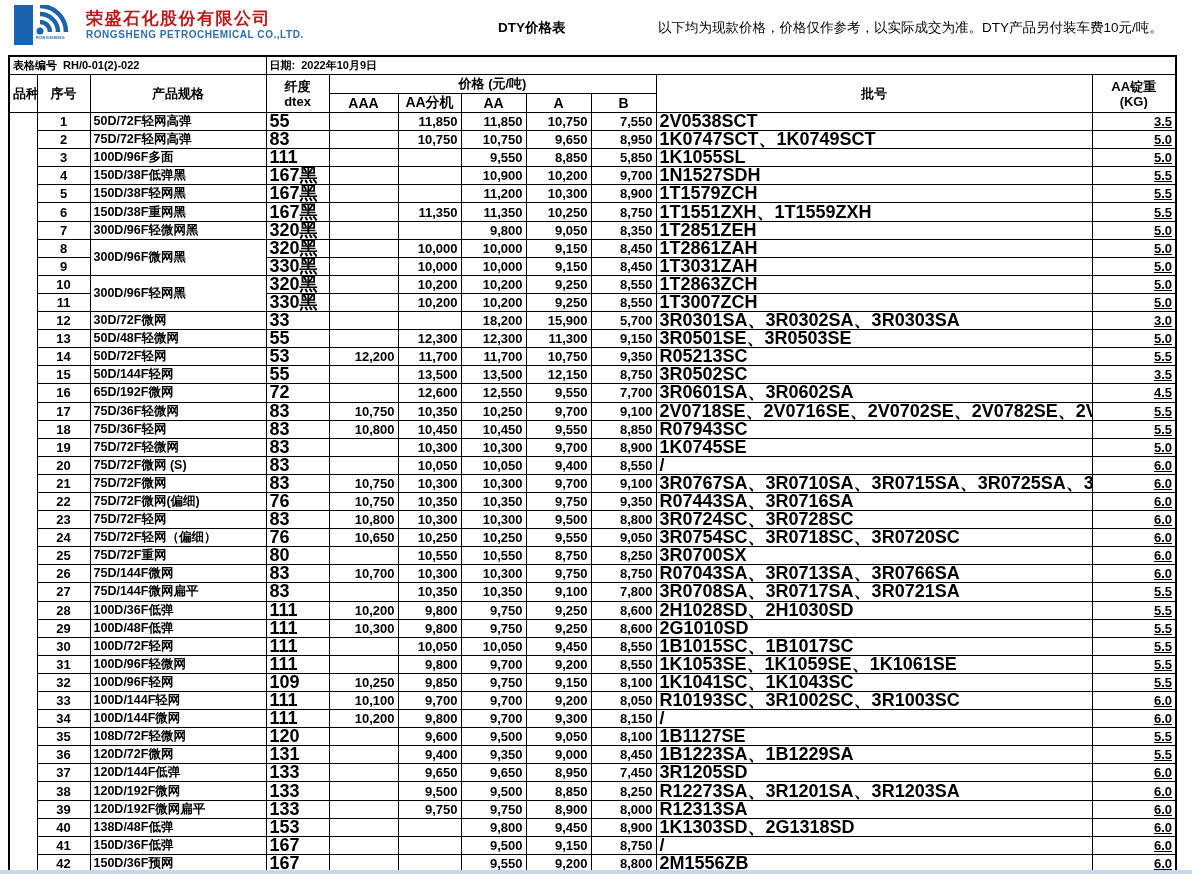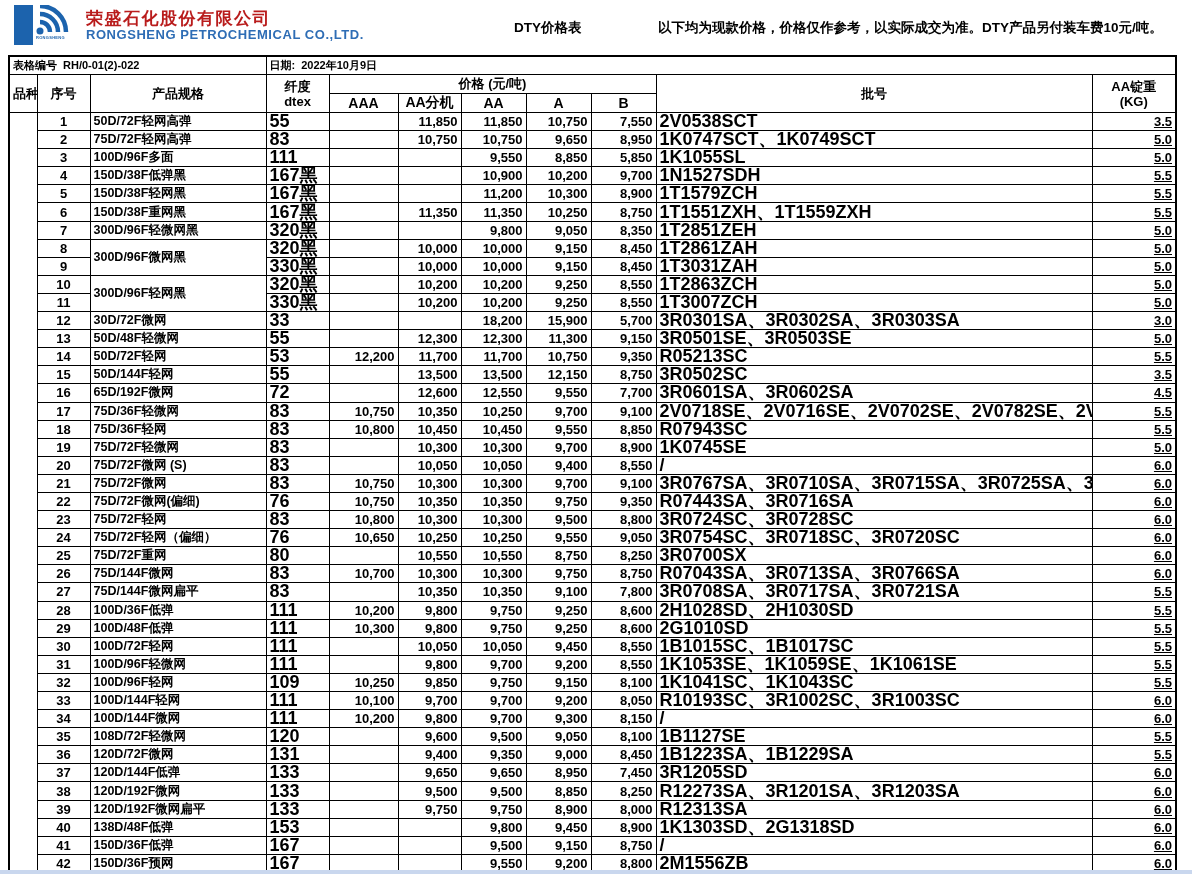--- a/index.html
+++ b/index.html
@@ -8,23 +8,23 @@
   
   .topbar{position:absolute;left:0;top:0;width:1192px;height:55px;}
   .logo{position:absolute;left:14px;top:5px;display:flex;align-items:flex-start;}
   .logo-bar{width:19px;height:40px;background:#1c63ad;margin-right:3px;display:flex;align-items:flex-end;justify-content:center;}
   .logo-bar span{font-size:3px;color:#fff;letter-spacing:0;line-height:5px;}
   .logo-wave{position:relative;width:44px;height:40px;}
   .logo-wave svg{position:absolute;left:0;top:0;}
   .logo-wave .tiny{position:absolute;left:0;top:30px;font-size:4px;font-weight:bold;color:#1c63ad;letter-spacing:.3px;}
   .company{margin-left:6px;padding-top:4px;}
   .company-cn{font-size:17px;font-weight:bold;color:#b91c1c;letter-spacing:1.5px;line-height:20px;}
-  .company-en{font-size:13px;font-weight:bold;color:#2e6db5;letter-spacing:.55px;line-height:11px;}
-  .doc-title{position:absolute;left:514px;top:19px;font-size:13.5px;font-weight:bold;}
-  .price-note{position:absolute;left:658px;top:19px;font-size:13.5px;font-weight:bold;white-space:nowrap;}
+  .company-en{font-size:10px;font-weight:bold;color:#2e6db5;letter-spacing:.55px;line-height:11px;}
+  .doc-title{position:absolute;left:498px;top:19px;font-size:13.5px;font-weight:bold;}
+  .price-note{position:absolute;left:658px;top:19px;font-size:13.5px;font-weight:normal;white-space:nowrap;}
   
   table.sheet{position:absolute;left:8px;top:55px;width:1167px;border-collapse:collapse;
         table-layout:fixed;border:2px solid #000;font-weight:bold;}
   table.sheet td,table.sheet th{border:1px solid #000;padding:0 3px;overflow:hidden;
         white-space:nowrap;font-weight:bold;color:#000;}
   tr.meta-row td{height:17px;font-size:11px;text-align:left;}
   tr.meta-row .gap{display:inline-block;width:6px;}
   thead tr.h1 th{height:17px;font-size:13px;text-align:center;}
   thead tr.h2 th{height:16px;font-size:14px;text-align:center;}
   thead .two-line{line-height:15px;font-size:13px;margin-left:7px;}

